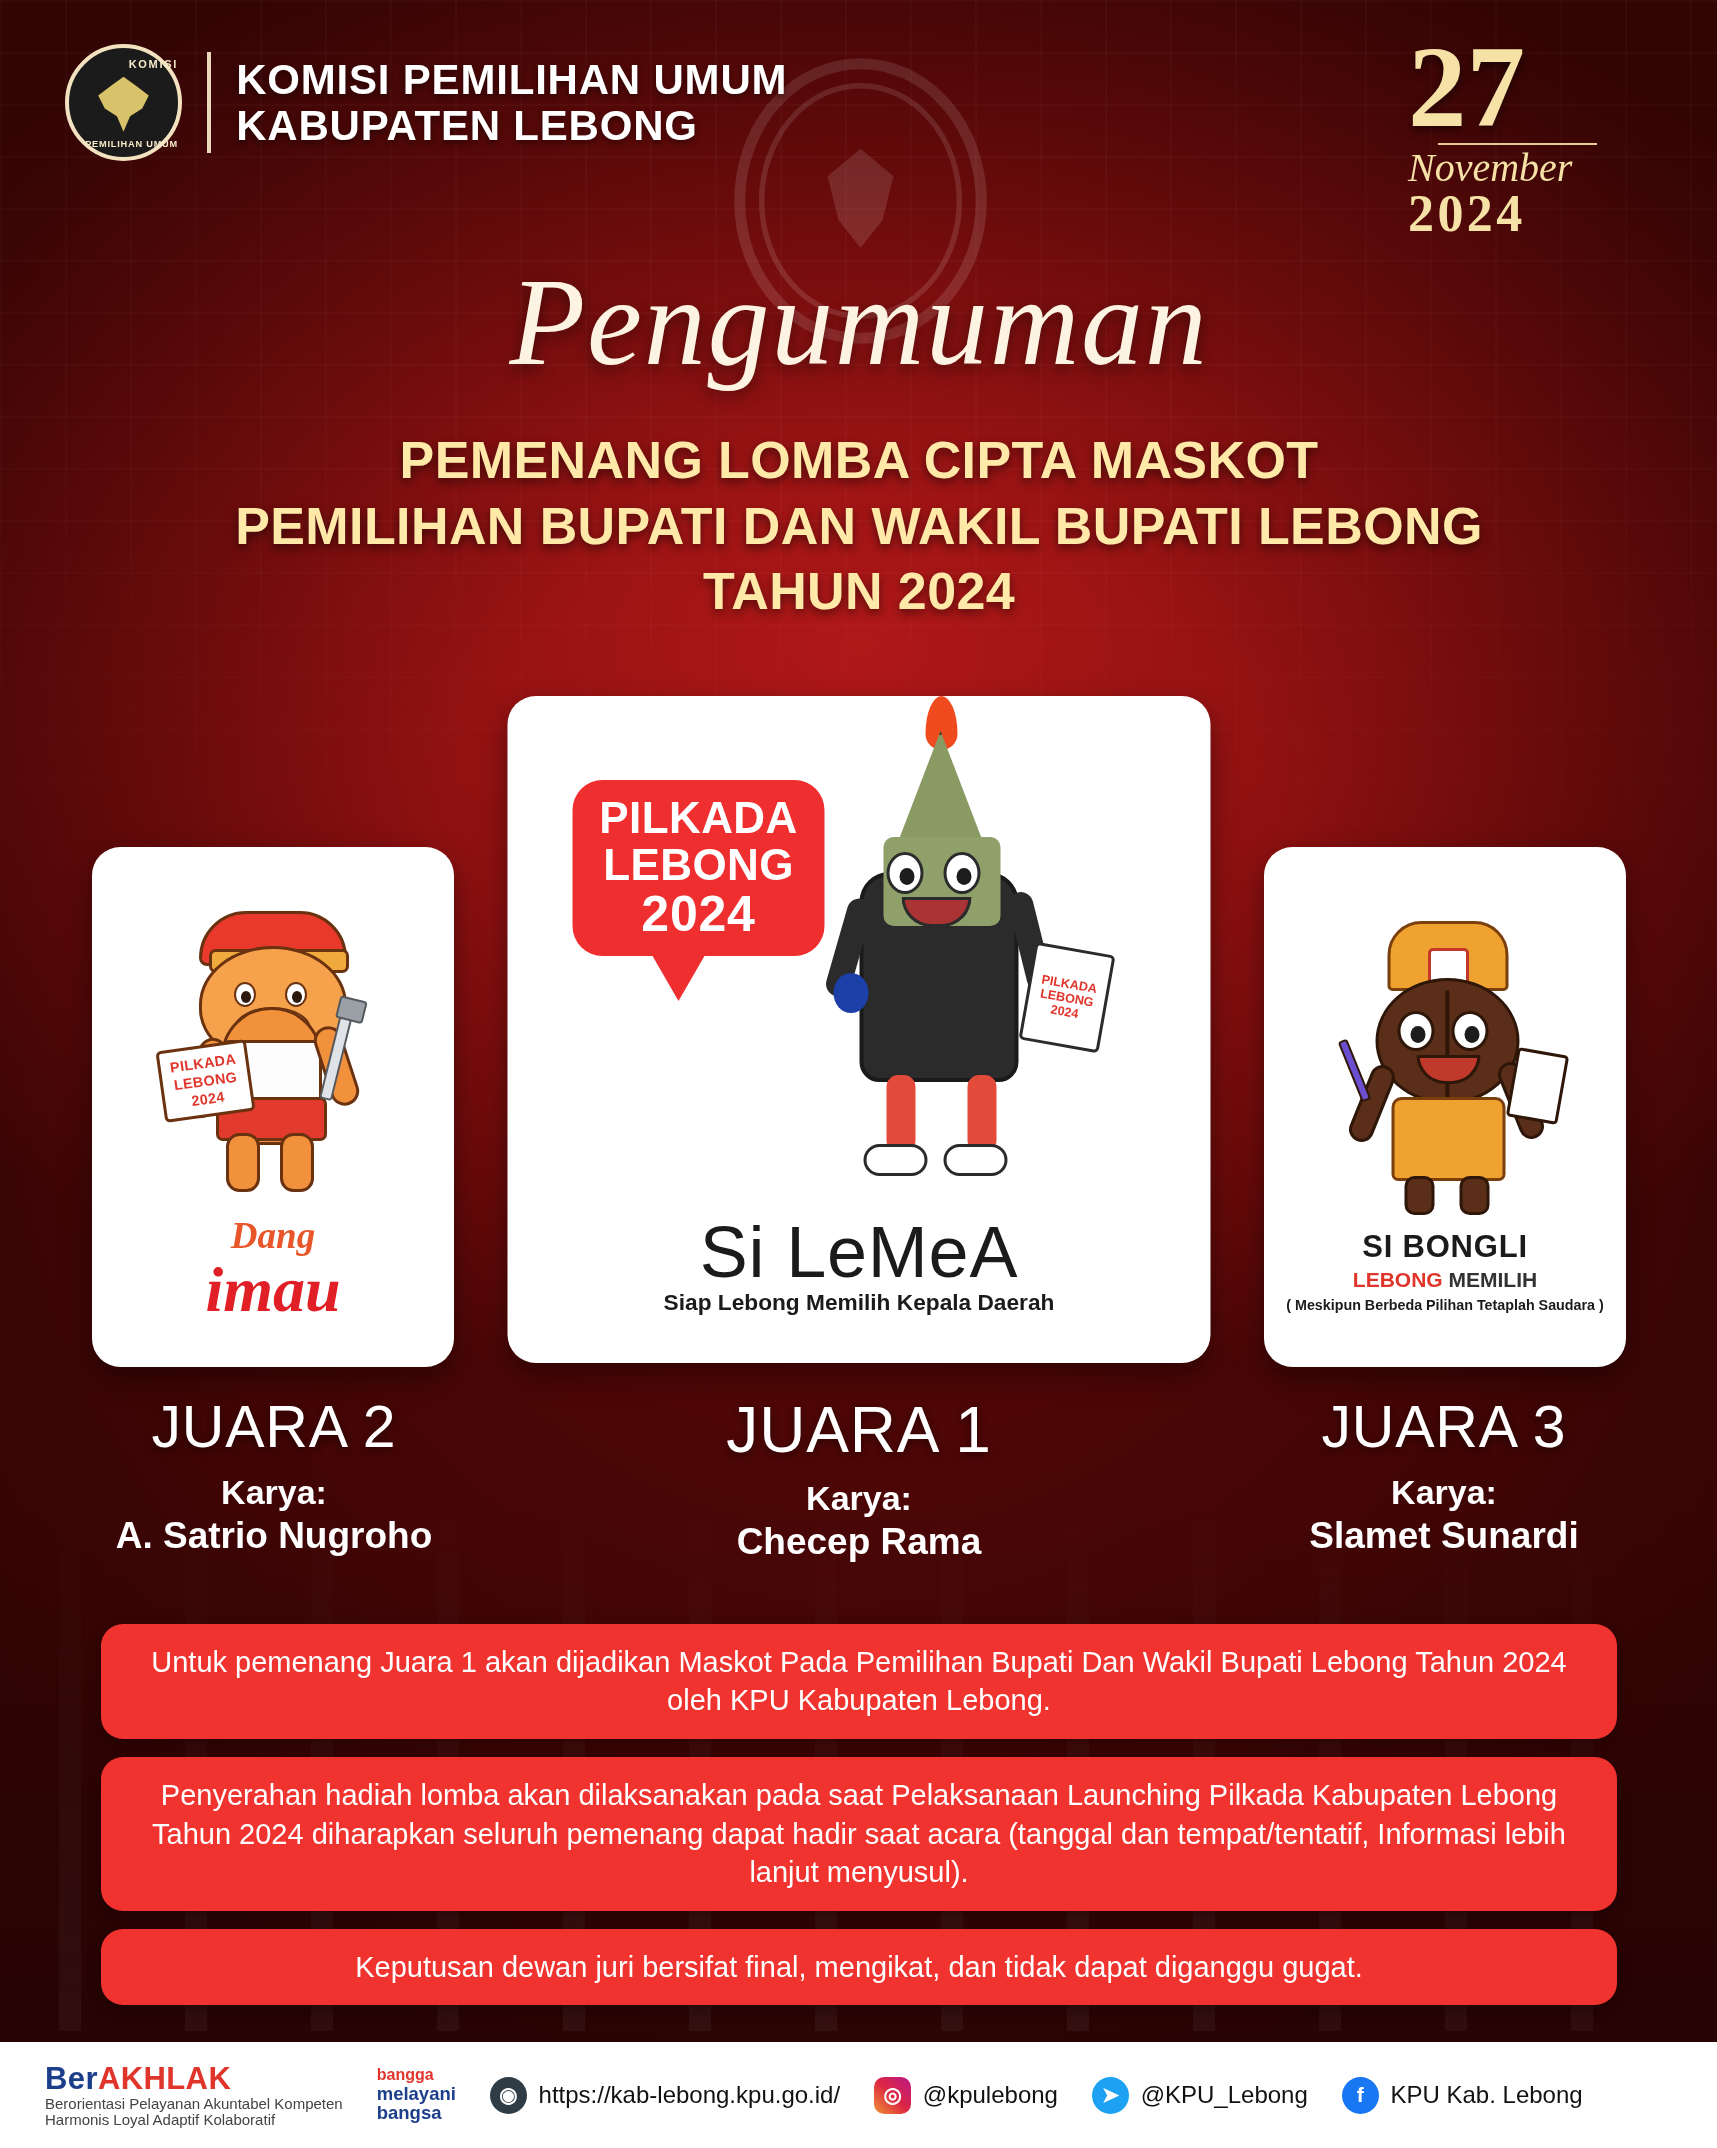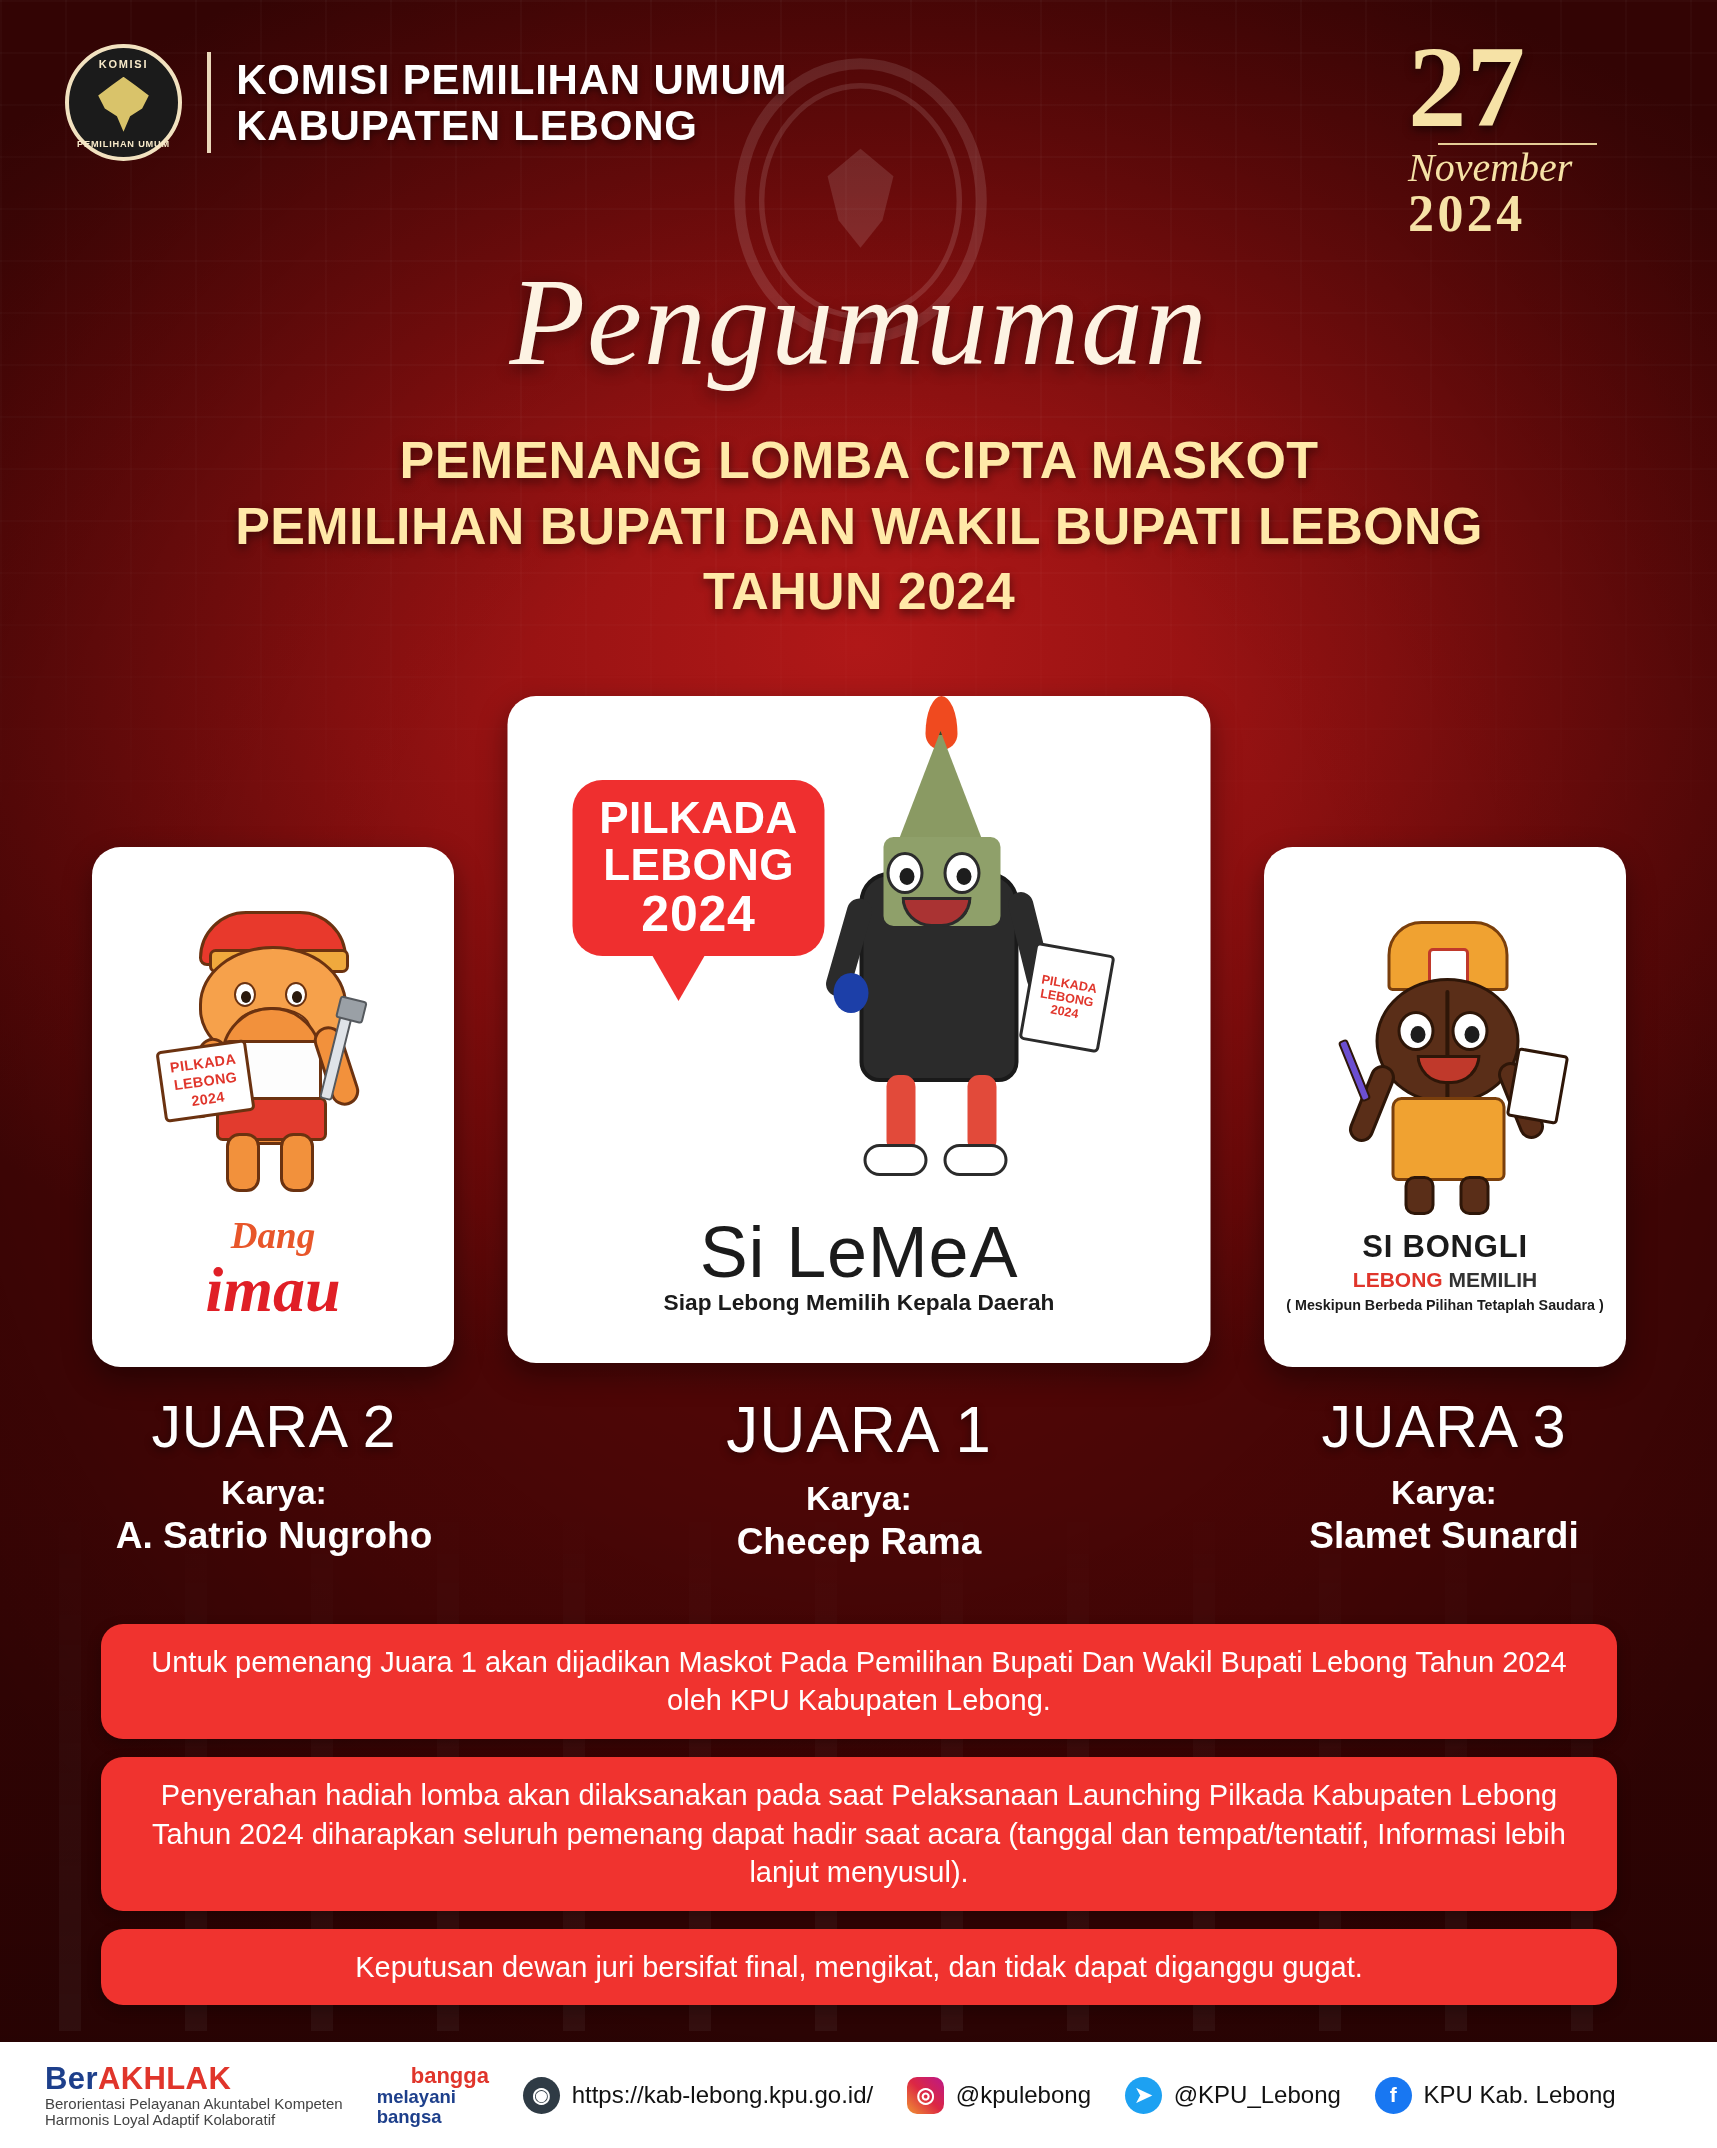--- a/index.html
+++ b/index.html
@@ -64,21 +64,21 @@
   }
   .kpu-seal {
     width: 117px; height: 117px; border-radius: 50%;
     background: #1b1b1b;
     border: 4.2px solid #f2e2c0;
     display: flex; align-items: center; justify-content: center;
     position: relative;
     flex: 0 0 auto;
   }
   .kpu-seal .ring-text-top, .kpu-seal .ring-text-bottom {
-    position: absolute; left: 0; right: 0; text-align: center;
+    position: absolute; left: 0; right: 0; text-align: right;
     color: #f7e9c9; font-size: 11px; font-weight: bold; letter-spacing: 1.7px;
   }
   .kpu-seal .ring-text-top { top: 10px; }
   .kpu-seal .ring-text-bottom { bottom: 8.4px; font-size: 9.2px; letter-spacing: 0.8px;}
   .garuda {
     width: 55px; height: 55px;
     background: #d9c36a;
     clip-path: polygon(50% 0%, 72% 16%, 96% 34%, 84% 58%, 62% 72%, 50% 100%, 38% 72%, 16% 58%, 4% 34%, 28% 16%);
     margin-top: 3.4px;
   }
@@ -336,21 +336,21 @@
   .footer {
     position: absolute; left: 0; right: 0; bottom: 0; height: 106px;
     background: #ffffff;
     display: flex; align-items: center; gap: 34px; padding: 0 45px;
   }
   .berakhlak { line-height: 1; }
   .berakhlak .t { font-size: 31px; font-weight: bold; color:#1d3f8b; letter-spacing:0.4px;}
   .berakhlak .t .k { color:#e0352b; }
   .berakhlak .s1, .berakhlak .s2 { font-size: 15px; color:#444; margin-top:1.7px; }
   .bmb { line-height: 1.05; }
-  .bmb .h { font-size: 22px; font-weight: bold; color: #e0352b; margin-left: 34px; }
+  .bmb .h { font-size: 16px; font-weight: bold; color: #e0352b; }
   .bmb .l { font-size: 18.5px; font-weight: bold; color: #1d3f8b; }
   .fitem { display: flex; align-items: center; gap: 11.7px; }
   .fitem .label { font-size: 24px; color: #111; }
   .ficon { width: 37px; height: 37px; border-radius: 50%; display:flex; align-items:center; justify-content:center; color:#fff; font-size: 21px; font-weight: bold; }
   .ic-globe { background: #2f3b45; }
   .ic-ig { background: linear-gradient(45deg,#f09433,#dc2743,#bc1888); border-radius: 10px; }
   .ic-tw { background: #1da1f2; }
   .ic-fb { background: #1877f2; }
 </style>
 </head>

